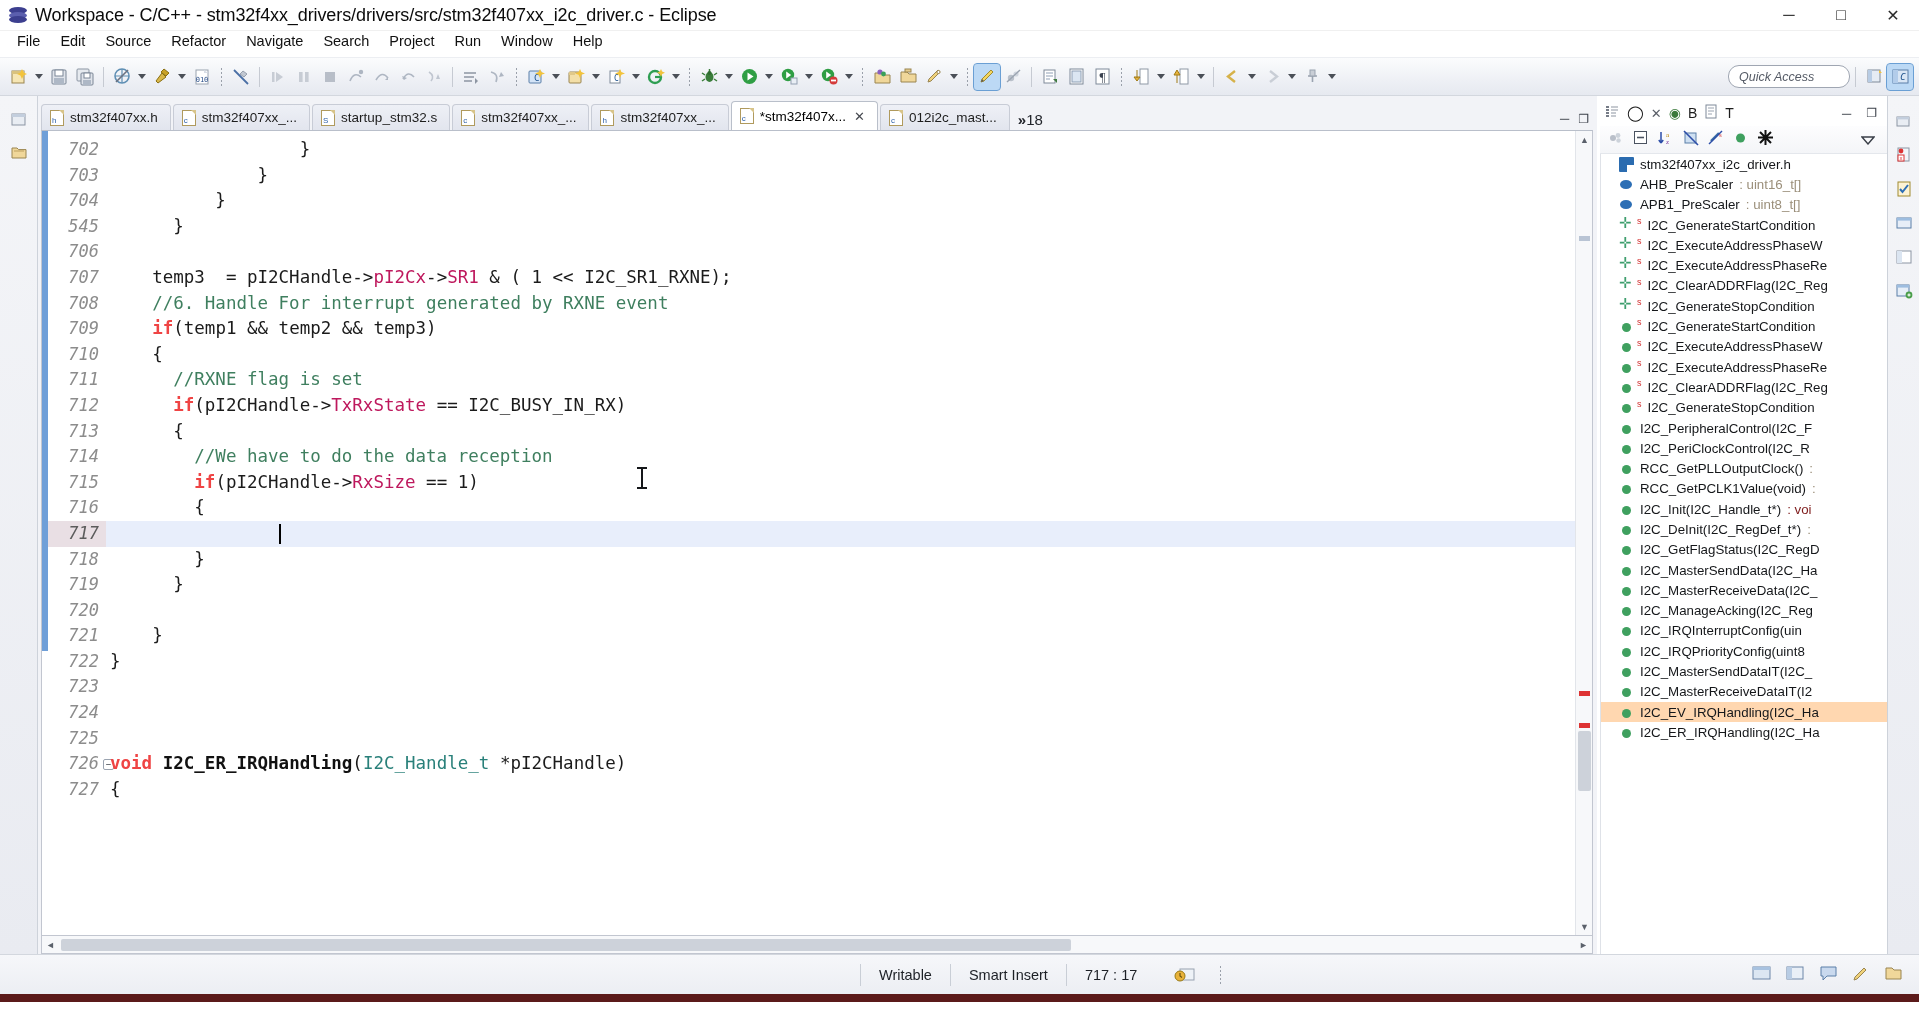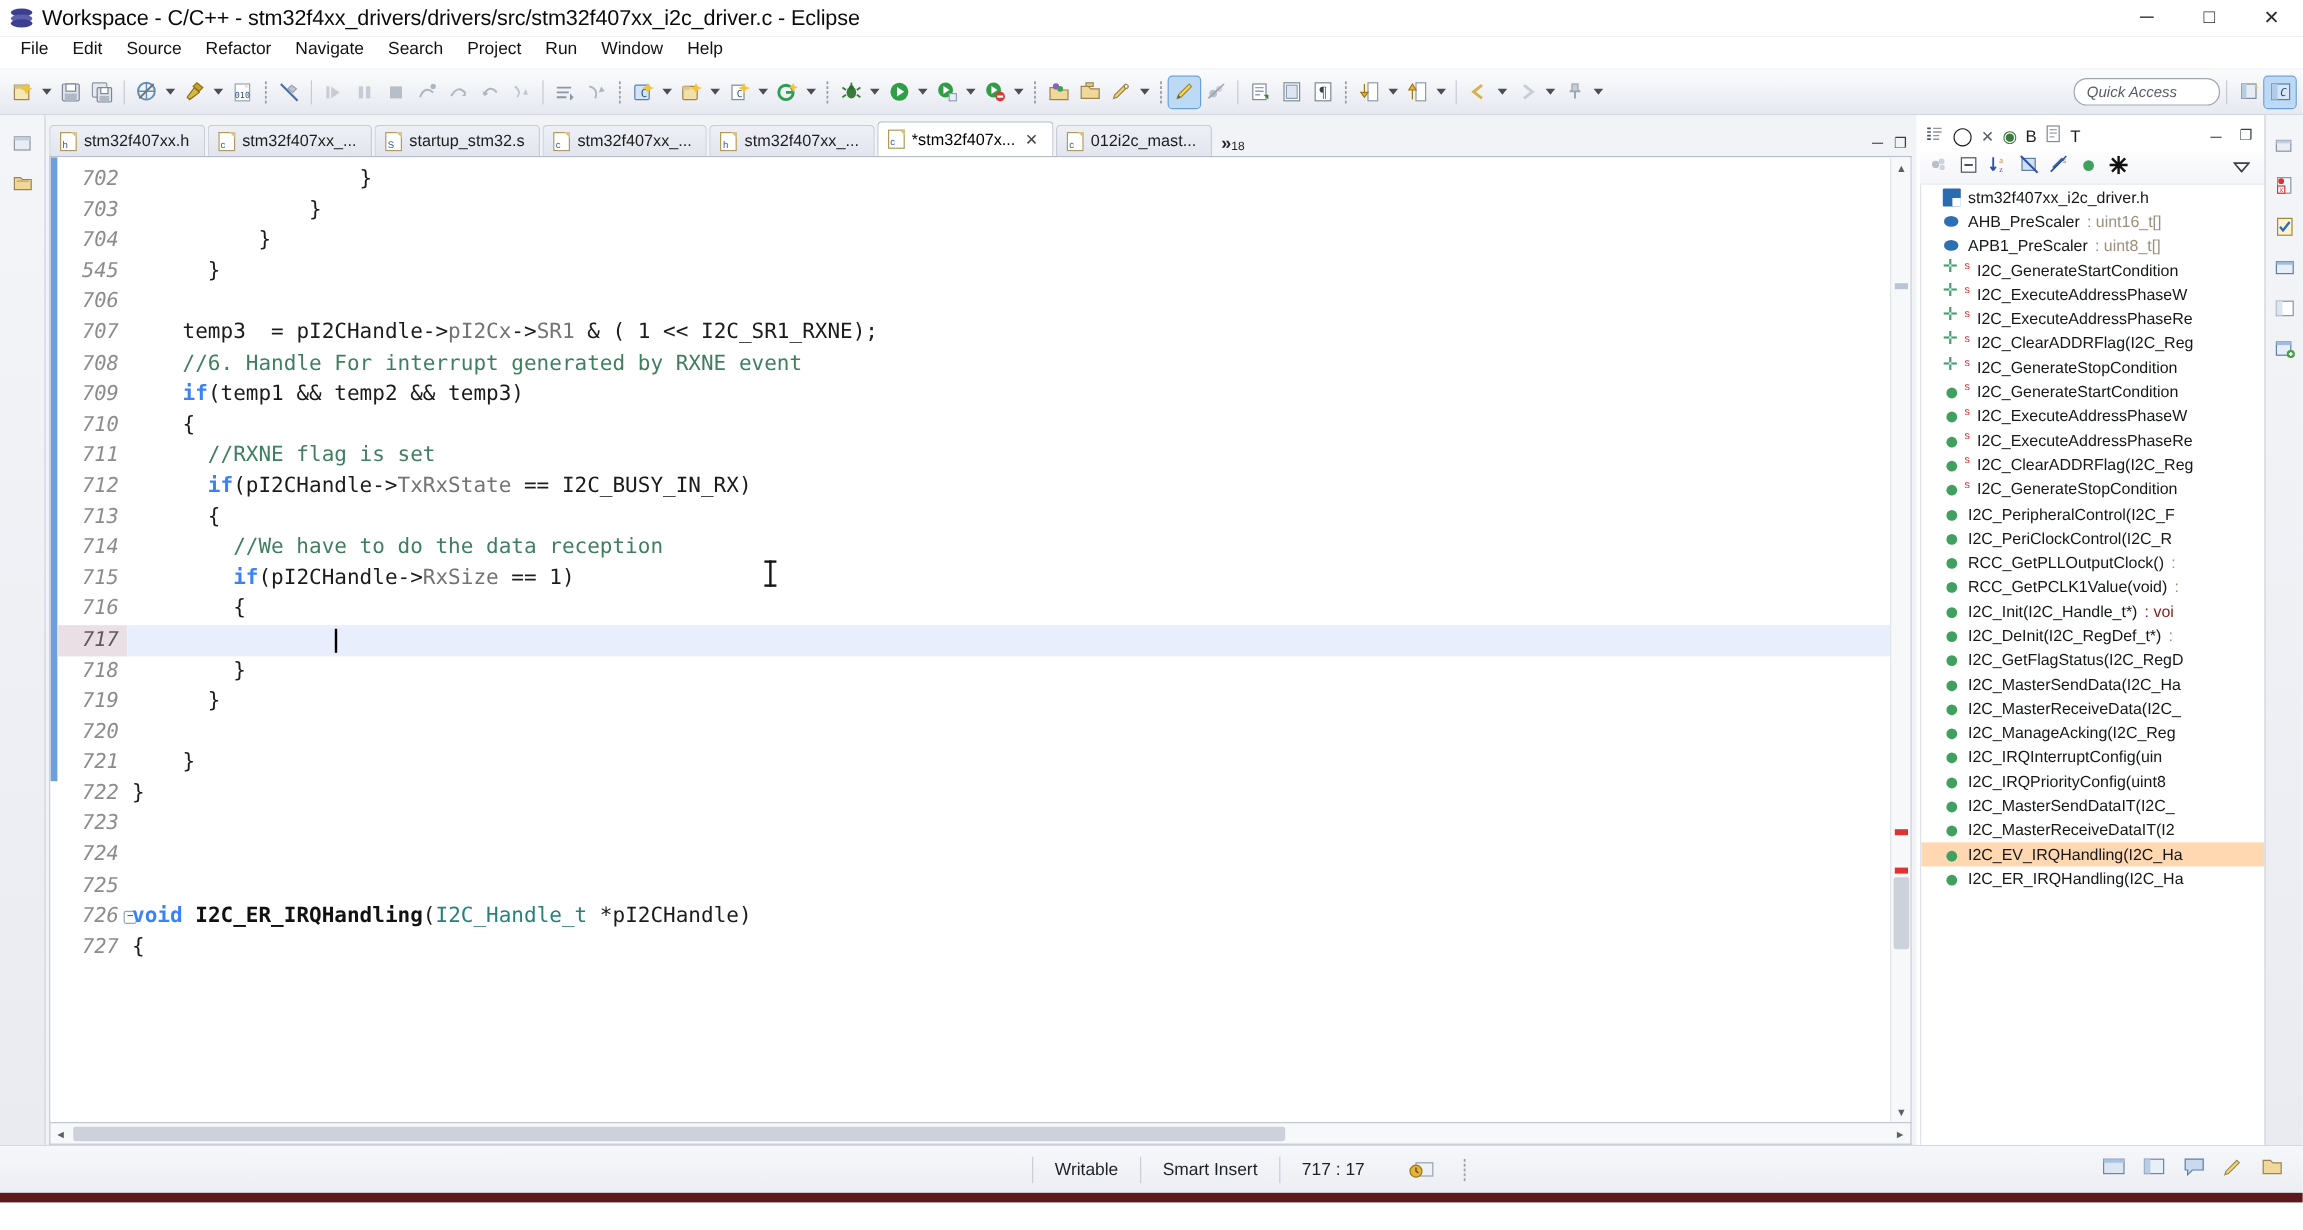--- a/index.html
+++ b/index.html
@@ -121,21 +121,21 @@
   }
   .ficon::after {
     content: ""; position: absolute; top: -1px; right: -1px;
     border-left: 5px solid transparent; border-top: 5px solid #d8c48a;
   }
   .tabclose { font-size: 13px; color: #45484f; margin-left: 2px; }
   .overflow {
     display: flex; align-items: flex-end; font-size: 15px;
     color: #22252b; padding: 0 4px 2px 6px; font-weight: bold;
   }
-  .overflow sub { font-size: 10px; font-weight: normal; }
+  .overflow sub { font-size: 15px; font-weight: normal; }
   .tabrow-right {
     margin-left: auto; display: flex; align-items: flex-end;
     gap: 9px; padding-bottom: 4px; padding-right: 4px;
   }
   .editor-body {
     flex: 1; display: flex; background: #ffffff;
     border: 1px solid #c2c6d0; border-top: 1px solid #b9bfca;
     overflow: hidden; position: relative;
   }
   .changebar { width: 6px; background: #ffffff; flex: 0 0 auto; }
@@ -156,23 +156,23 @@
   .codepane {
     flex: 1; position: relative; overflow: hidden;
     font-family: "DejaVu Sans Mono", monospace; font-size: 17.5px;
     padding-top: 6px;
   }
   .cline {
     height: 25.6px; line-height: 25.6px; white-space: pre;
     padding-left: 4px; color: #1b1b1b;
   }
   .cline.cur { background: #e8eefb; }
-  .kw { color: #3b82f6; font-weight: bold; text-align: right; }
+  .kw { color: #ef4444; font-weight: bold; text-align: right; }
   .cmt { color: #3f7f5f; }
-  .fld { color: #737373; }
+  .fld { color: #be185d; }
   .typ { color: #29807a; }
   .fn { color: #111; font-weight: bold; }
   .caretbar {
     position: absolute; width: 2px; height: 20px; background: #000;
   }
   .mousecaret {
     position: absolute; width: 2px; height: 22px; background: #15171a;
   }
   .mousecaret::before, .mousecaret::after {
     content: ""; position: absolute; left: -4px; width: 10px; height: 2px;

